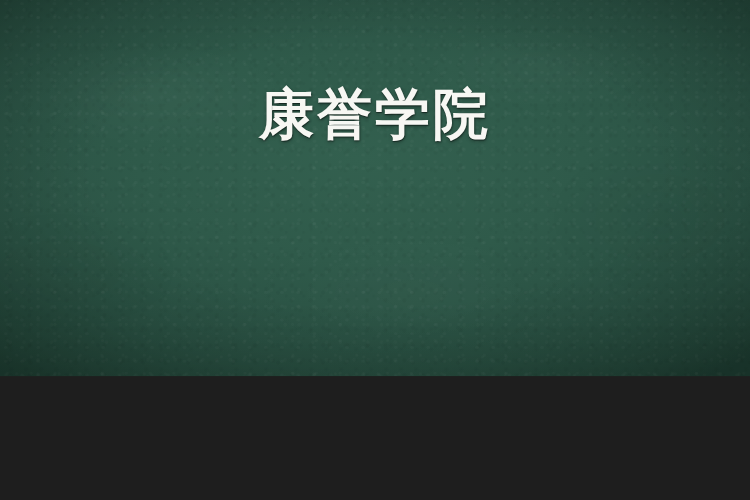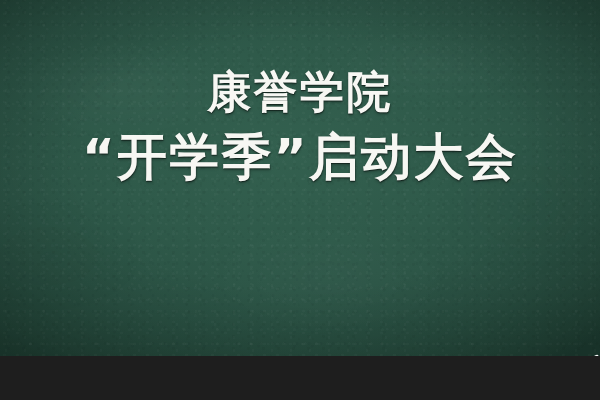--- a/index.html
+++ b/index.html
@@ -4,21 +4,21 @@
 <title>Slide</title>
 <style>
   html, body {
     margin: 0;
     padding: 0;
     background: #1e1e1e;
   }
   #slide {
     position: relative;
     width: 600px;
-    height: 356px;
+    height: 301px;
     overflow: hidden;
     background-color: #2c5346;
     font-family: "DejaVu Sans", "Liberation Sans", sans-serif;
     -webkit-font-smoothing: antialiased;
   }
 
   
   .board-base {
     position: absolute;
     inset: 0;
@@ -163,20 +163,19 @@
 
 <div id="slide">
 
   <div class="board-base"></div>
   <div class="board-noise"></div>
   <div class="board-smudge"></div>
   <div class="board-vignette"></div>
 
   <div class="content">
     <div class="title-line" id="title-line-1">康誉学院</div>
-    <div class="title-line" id="title-line-2">“开学季”启动大会</div>
   </div>
 
   <div class="ledge"></div>
   <div class="ledge-edge"></div>
   <div class="chalk"></div>
 
 </div>
 
 </body></html>

